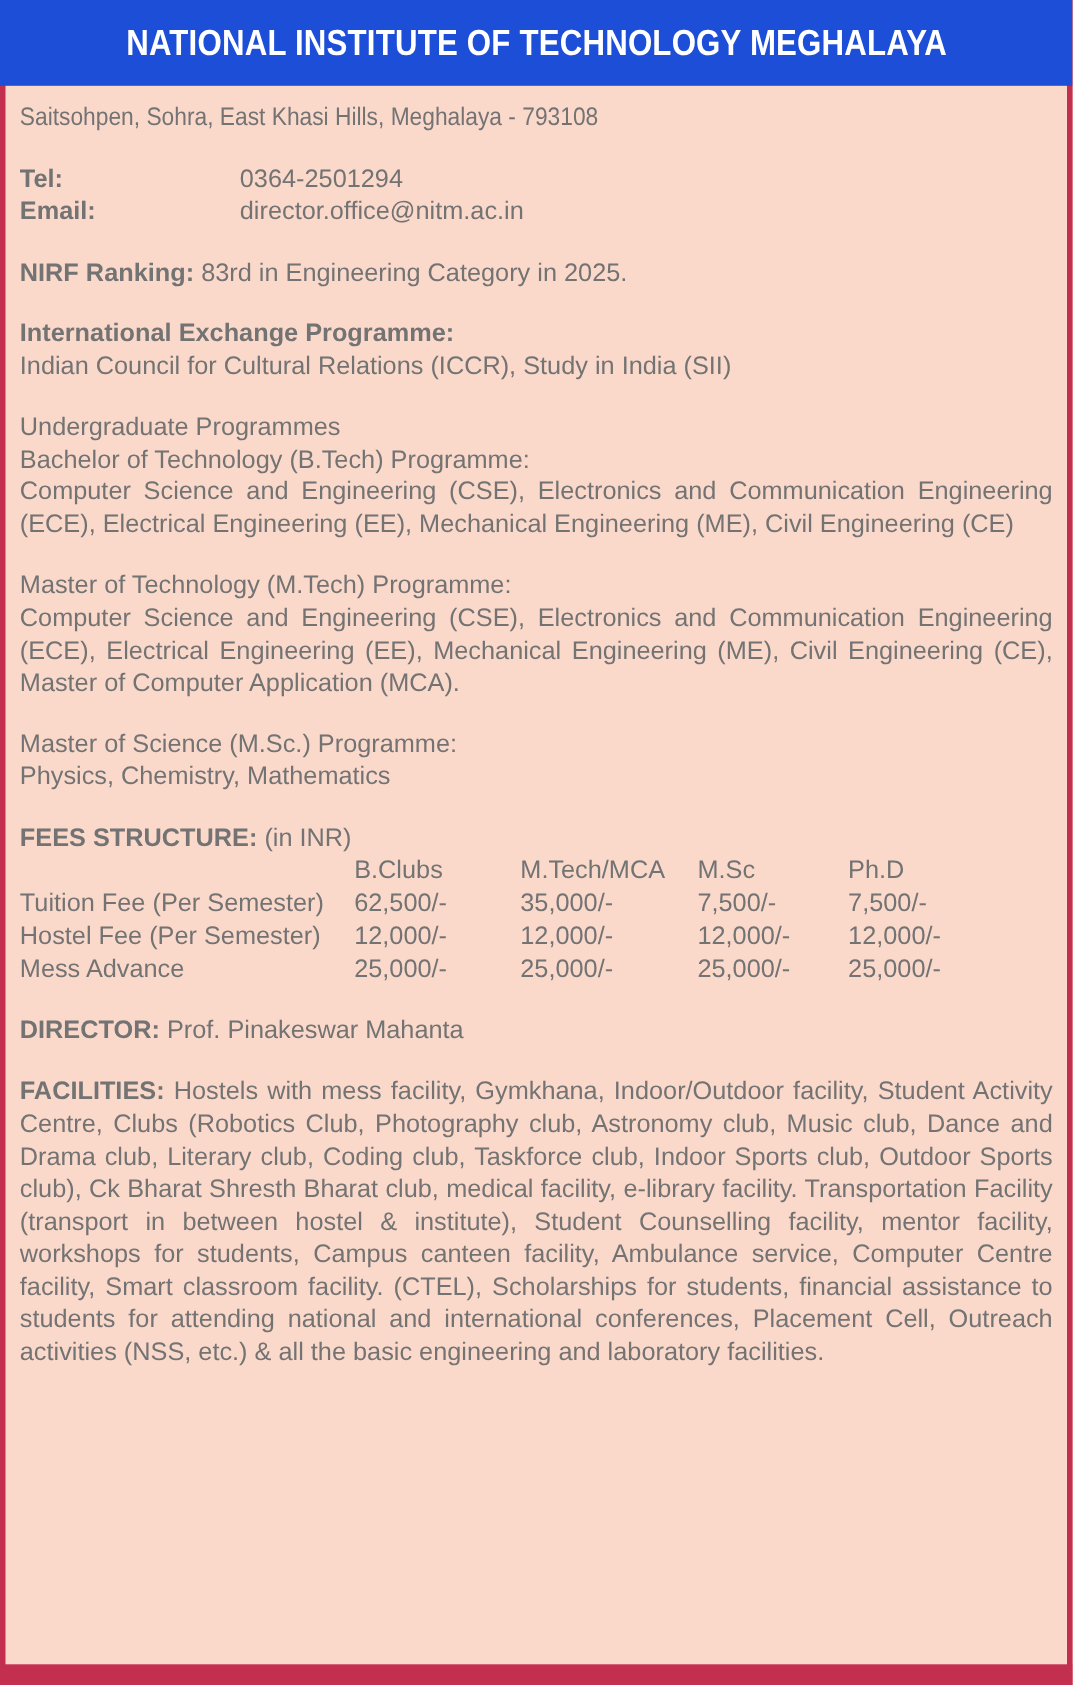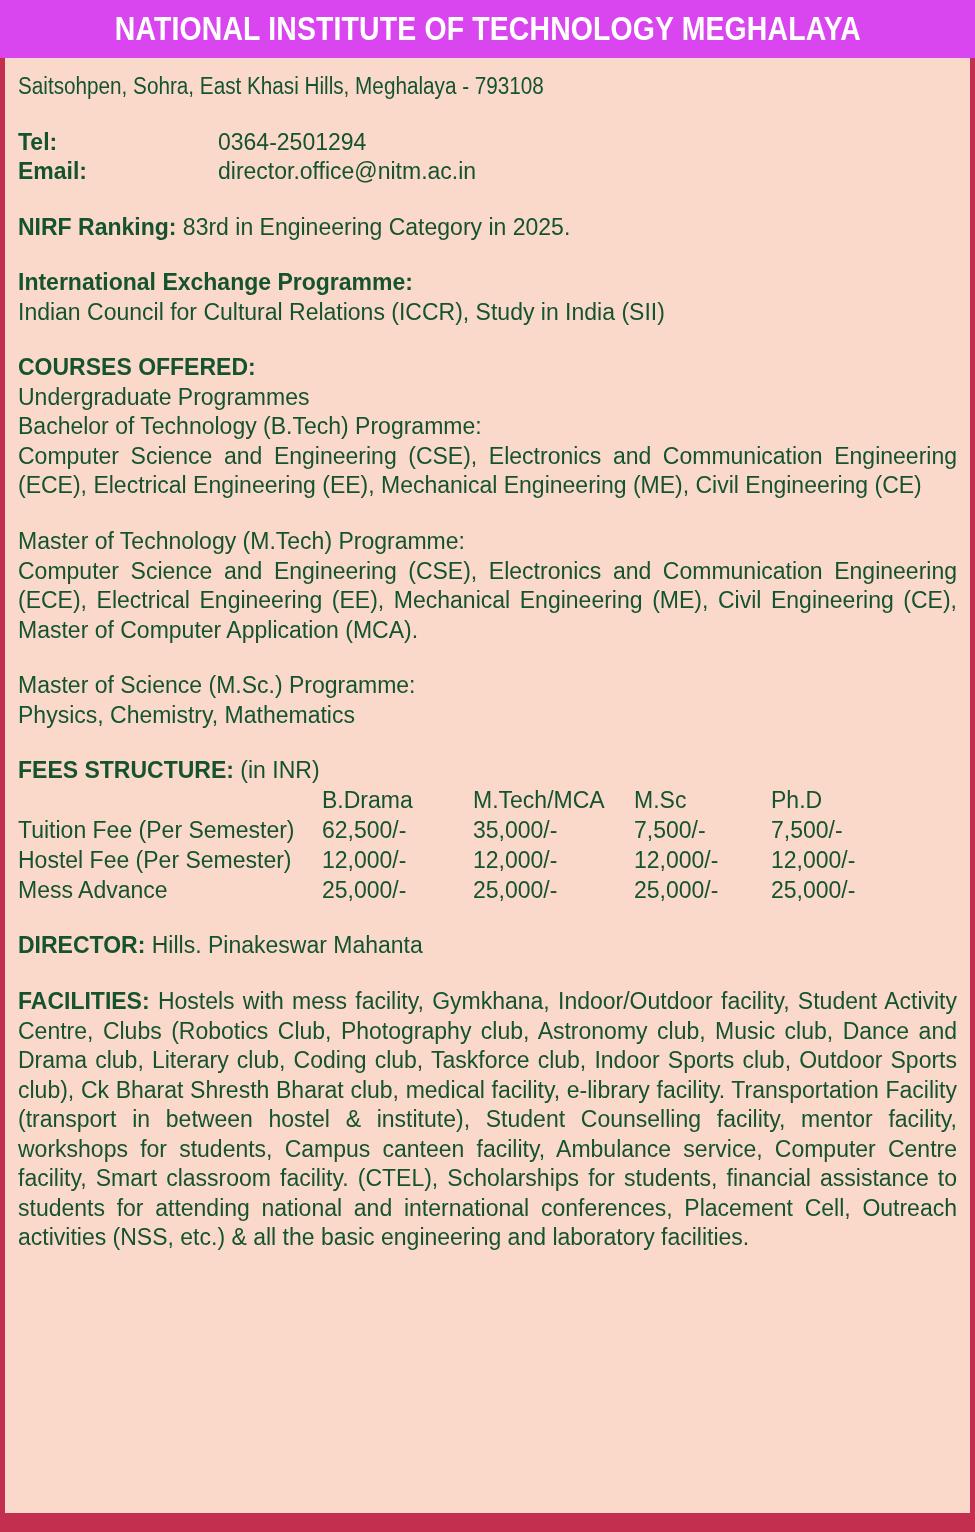--- a/index.html
+++ b/index.html
@@ -20,41 +20,41 @@
     box-sizing: border-box;
     background: #fad9cb;
     border-left: 5px solid #c32f4f;
     border-right: 5px solid #c32f4f;
     display: flex;
     flex-direction: column;
   }
   
   .header {
     flex: 0 0 auto;
-    height: 58px;
+    height: 78px;
     margin: 0 -5px;
-    background: #d946ef;
+    background: #1d4ed8;
     display: flex;
     align-items: center;
     justify-content: center;
   }
   .header-title {
     color: #ffffff;
     font-weight: bold;
     font-size: 33px;
     letter-spacing: 0.2px;
     transform: scaleX(0.86);
     transform-origin: center center;
     white-space: nowrap;
   }
   
   .content {
     flex: 1 1 auto;
     padding: 14px 13px 0 13px;
-    color: #14532d;
+    color: #737373;
     font-size: 23px;
     line-height: 1.285;
   }
   .squeeze {
     display: block;
     transform: scaleX(0.9);
     transform-origin: left center;
     width: 111.1%;
   }
   .line {
@@ -158,21 +158,20 @@
     <div class="gap-md"></div>
 
     <div>
       <div class="line b">International Exchange Programme:</div>
       <div class="line">Indian Council for Cultural Relations (ICCR), Study in India (SII)</div>
     </div>
 
     <div class="gap-md"></div>
 
     <div>
-      <div class="line b">COURSES OFFERED:</div>
       <div class="line i">Undergraduate Programmes</div>
       <div class="line">Bachelor of Technology (B.Tech) Programme:</div>
       <div class="para">Computer Science and Engineering (CSE), Electronics and Communication Engineering (ECE), Electrical Engineering (EE), Mechanical Engineering (ME), Civil Engineering (CE)</div>
 
       <div class="gap-md"></div>
 
       <div class="line">Master of Technology (M.Tech) Programme:</div>
       <div class="para">Computer Science and Engineering (CSE), Electronics and Communication Engineering (ECE), Electrical Engineering (EE), Mechanical Engineering (ME), Civil Engineering (CE), Master of Computer Application (MCA).</div>
 
       <div class="gap-md"></div>
@@ -185,21 +184,21 @@
 
     <div>
       <div class="line">
         <span class="b">FEES STRUCTURE:</span>
         <span>(in INR)</span>
       </div>
       <table class="fees-table">
         <thead>
           <tr>
             <td class="col-label"></td>
-            <td class="col-d1">B.Drama</td>
+            <td class="col-d1">B.Clubs</td>
             <td class="col-d2">M.Tech/MCA</td>
             <td class="col-d3">M.Sc</td>
             <td class="col-d4">Ph.D</td>
           </tr>
         </thead>
         <tbody>
           <tr>
             <td class="col-label">Tuition Fee (Per Semester)</td>
             <td class="col-d1">62,500/-</td>
             <td class="col-d2">35,000/-</td>
@@ -221,21 +220,21 @@
             <td class="col-d4">25,000/-</td>
           </tr>
         </tbody>
       </table>
     </div>
 
     <div class="gap-md"></div>
 
     <div class="line">
       <span class="b">DIRECTOR:</span>
-      <span>Hills. Pinakeswar Mahanta</span>
+      <span>Prof. Pinakeswar Mahanta</span>
     </div>
 
     <div class="gap-md"></div>
 
     <div class="para-lastjust">
       <span class="b">FACILITIES:</span>
       <span>Hostels with mess facility, Gymkhana, Indoor/Outdoor facility, Student Activity Centre, Clubs (Robotics Club, Photography club, Astronomy club, Music club, Dance and Drama club, Literary club, Coding club, Taskforce club, Indoor Sports club, Outdoor Sports club), Ck Bharat Shresth Bharat club, medical facility, e-library facility. Transportation Facility (transport in between hostel &amp; institute), Student Counselling facility, mentor facility, workshops for students, Campus canteen facility, Ambulance service, Computer Centre facility, Smart classroom facility. (CTEL), Scholarships for students, financial assistance to students for attending national and international conferences, Placement Cell, Outreach activities (NSS, etc.) &amp; all the basic engineering and laboratory facilities.</span>
     </div>
 
   </div>

